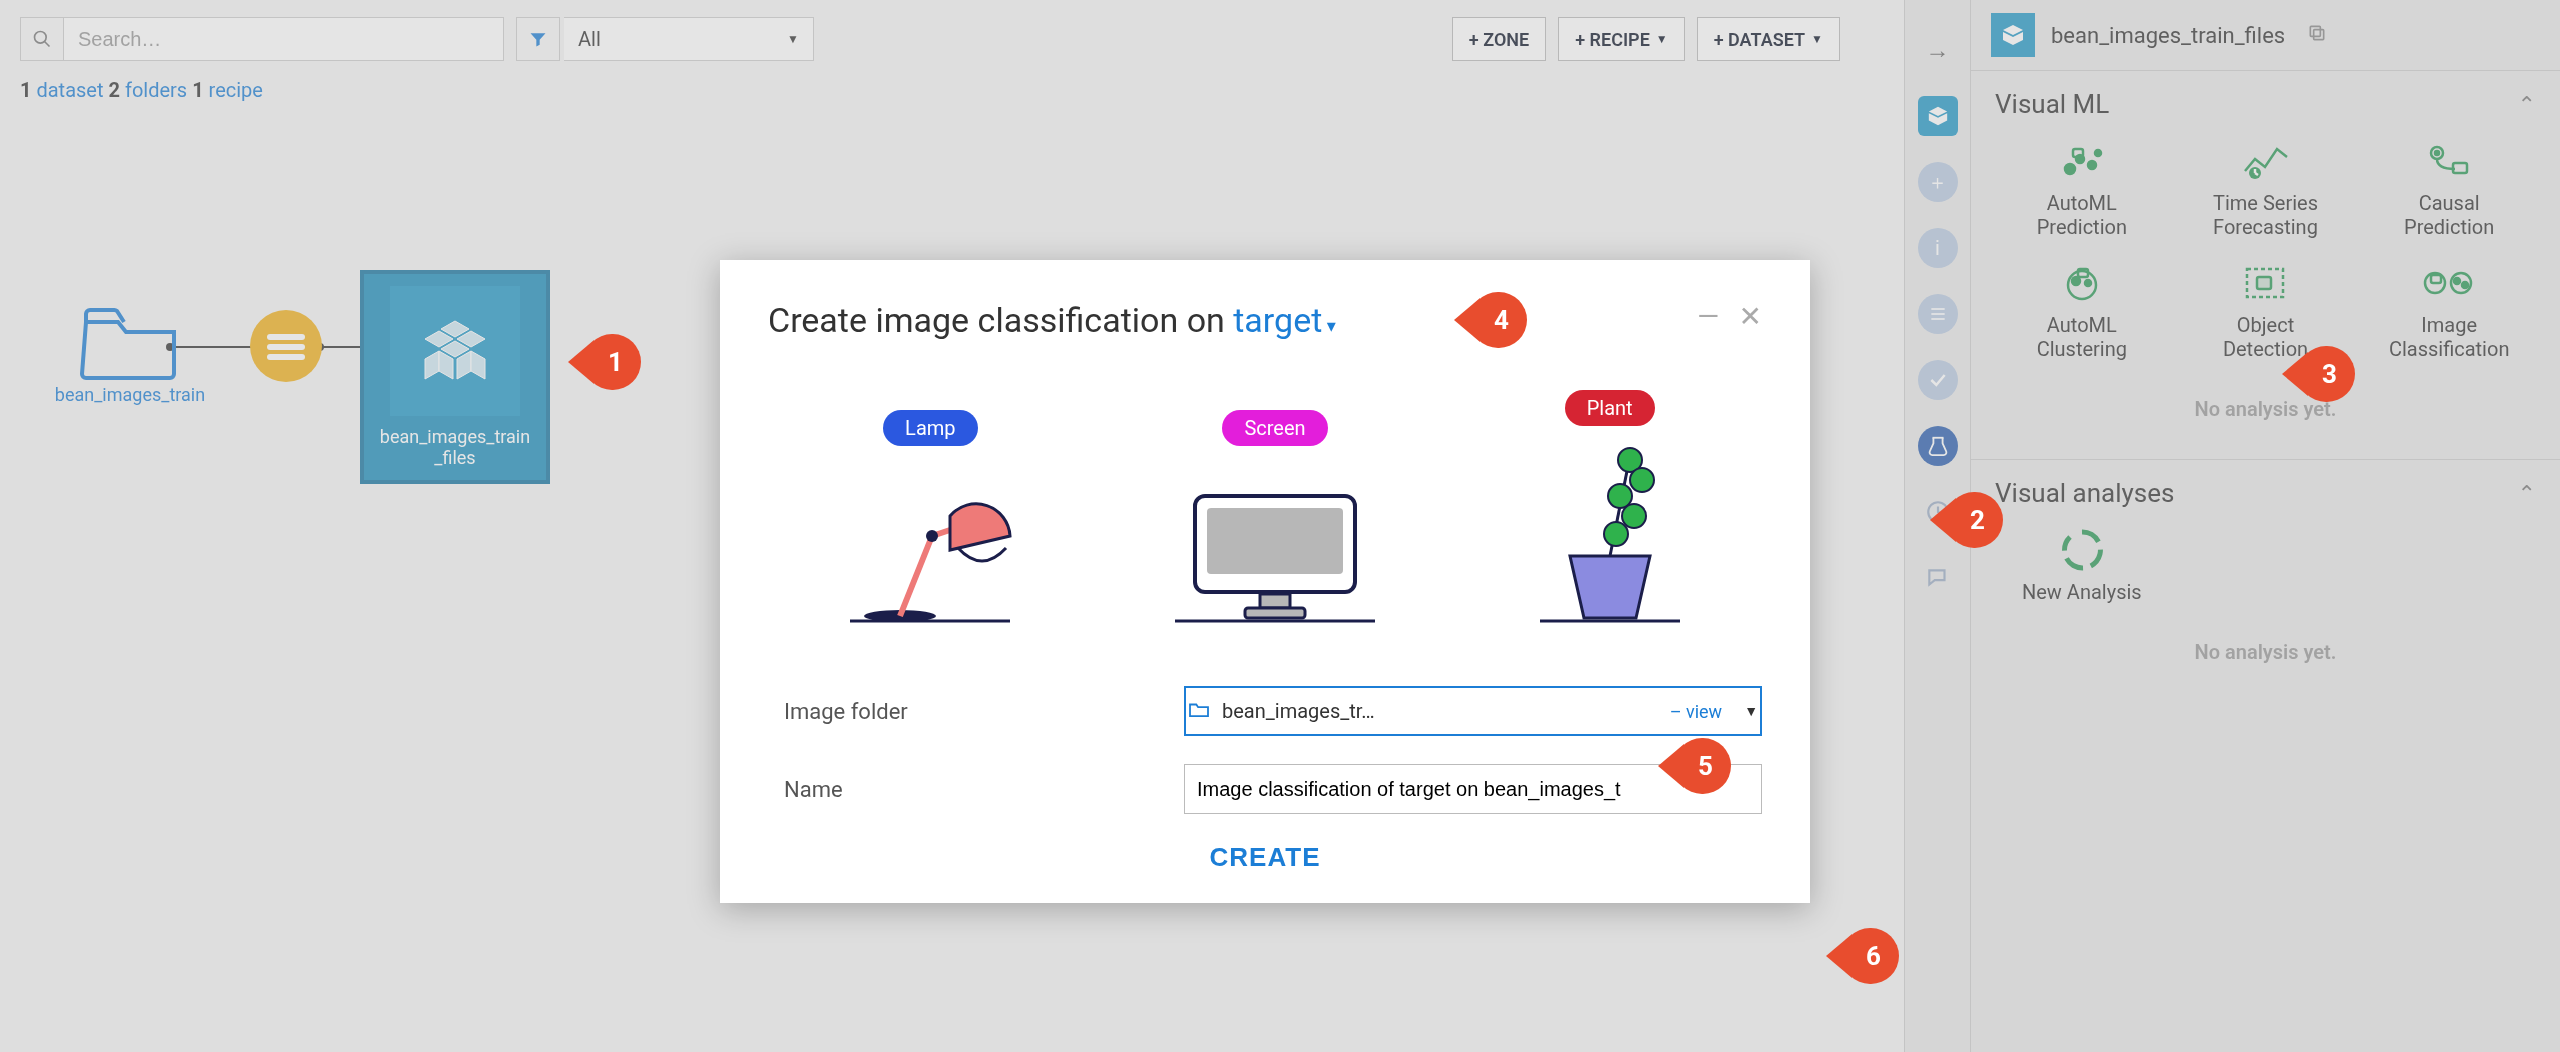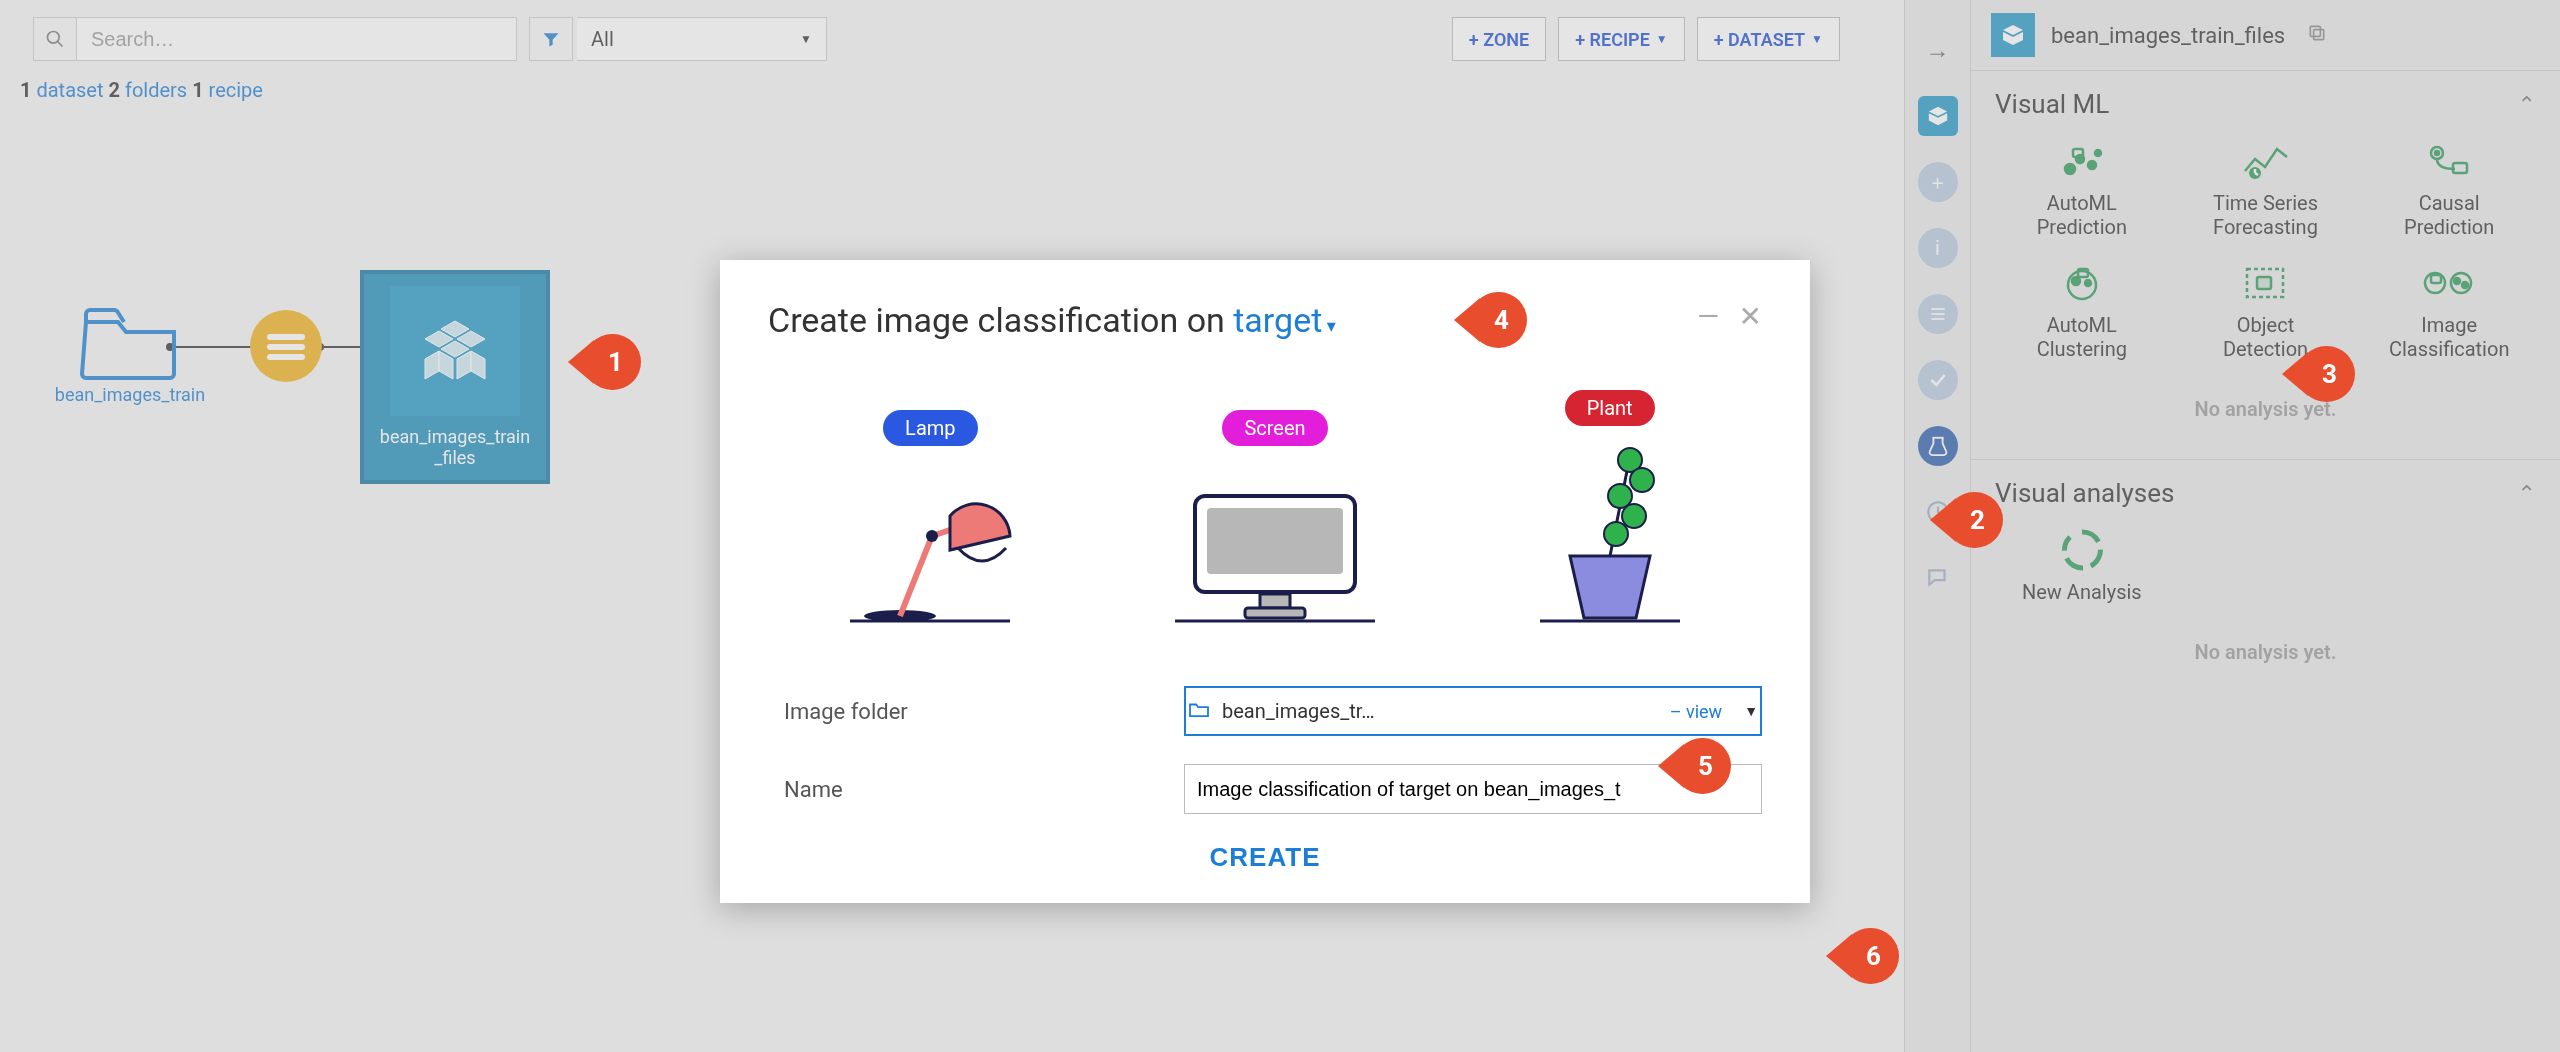--- a/index.html
+++ b/index.html
@@ -26,21 +26,20 @@
 
 .toolbar {
   position: absolute;
   top: 14px;
   left: 20px;
   right: 20px;
   height: 50px;
   display: flex;
   align-items: center;
   gap: 4px;
-  margin-left: 13px;
 }
 .search-wrap { display: flex; align-items: center; height: 44px; }
 .search-icon-box {
   width: 44px; height: 44px;
   border: 1px solid #ccc;
   display: flex; align-items: center; justify-content: center;
   background: #f8f8f8;
 }
 .search-input {
   width: 440px; height: 44px;
@@ -70,21 +69,21 @@
 }
 .toolbar-right { margin-left: auto; display: flex; gap: 12px; margin-right: 700px; }
 .top-btn {
   height: 44px;
   border: 1px solid #bbb;
   background: #fff;
   padding: 0 16px;
   display: flex; align-items: center; gap: 6px;
   font-size: 18px;
   font-weight: 600;
-  color: #1d4ed8;
+  color: #0f172a;
 }
 .caret-down-sm { font-size: 12px; }
 
 
 .counts {
   position: absolute;
   top: 78px;
   left: 20px;
   font-size: 20px;
   color: #333;

